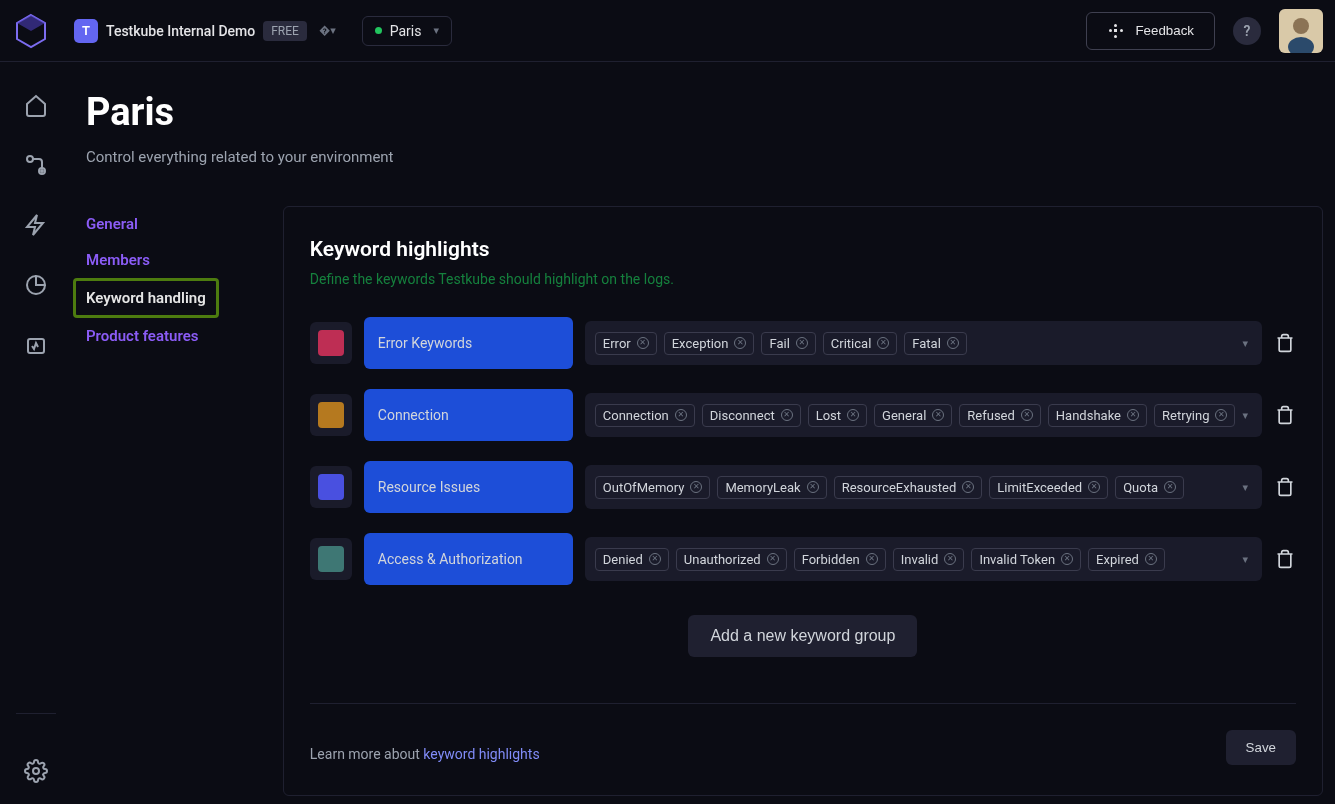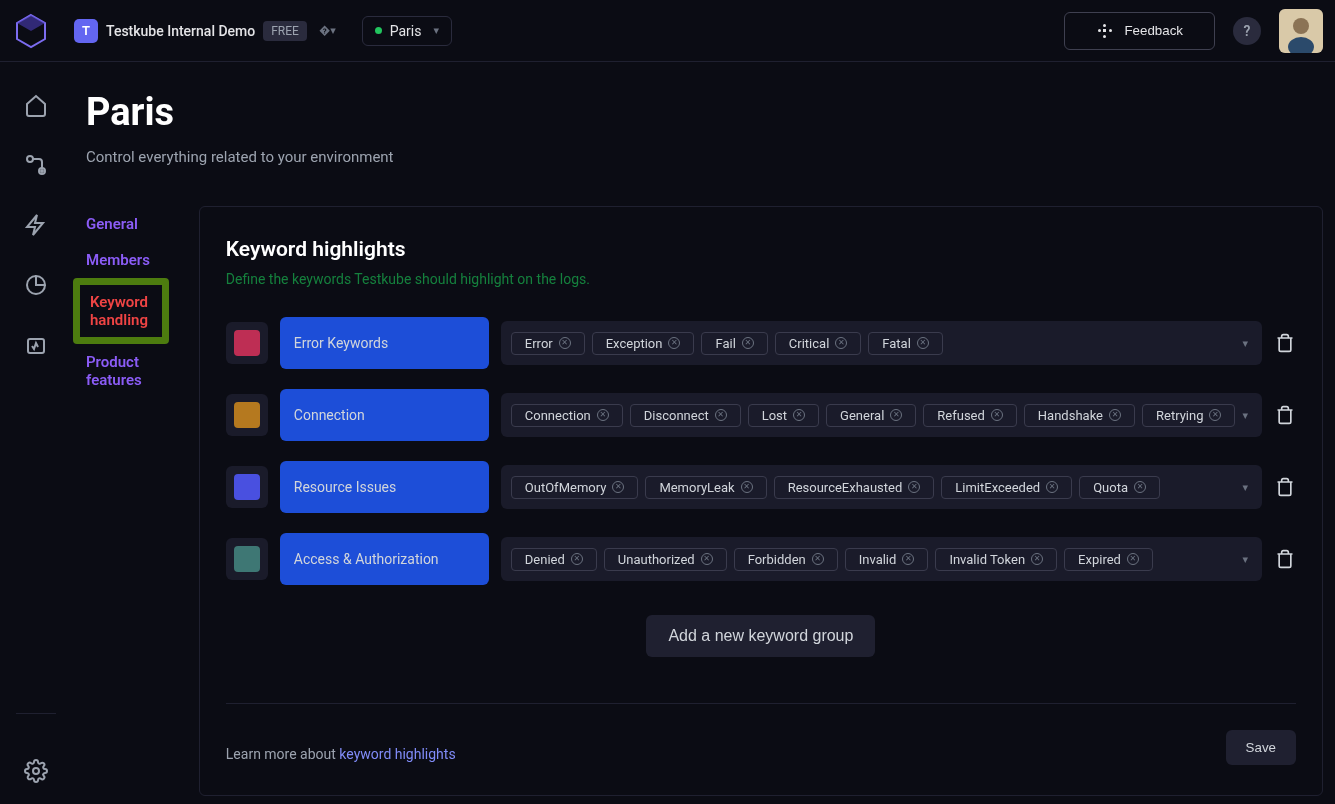--- a/index.html
+++ b/index.html
@@ -50,21 +50,21 @@
     border-radius:6px;
     padding:6px 12px;
     display:flex;align-items:center;gap:8px;
     cursor:pointer;
   }
   .env-dot{width:7px;height:7px;border-radius:50%;background:#22c55e;}
   .header-spacer{flex:1;}
   .feedback-btn{
     border:1px solid #3f4050;
     border-radius:6px;
-    padding:9px 31px;
+    padding:9px 20px;
     display:flex;align-items:center;gap:10px;
     font-weight:500;color:#e4e4e7;cursor:pointer;
     background:transparent;
   }
   .help-icon{
     width:28px;height:28px;border-radius:50%;
     background:#2a2b3d;color:#9ca3af;
     display:flex;align-items:center;justify-content:center;
     margin-left:18px;font-weight:600;cursor:pointer;
   }
@@ -89,22 +89,22 @@
   
   .main{flex:1;padding:28px 0 0 14px;overflow:auto;}
   .page-title{font-size:38px;font-weight:700;color:#fff;}
   .page-sub{color:#9ca3af;margin-top:14px;font-size:15px;}
   .content-row{display:flex;margin-top:40px;gap:30px;}
   .subnav{width:190px;display:flex;flex-direction:column;gap:0;}
   .subnav-item{
     padding:9px 0;color:#8b5cf6;font-weight:600;cursor:pointer;font-size:15px;
   }
   .subnav-item.active{
-    color:#ef4444;
-    border:7px solid #4d7c0f;
+    color:#e5e5e5;
+    border:3px solid #4d7c0f;
     border-radius:4px;
     padding:8px 10px;
     margin-left:-13px;
     width:fit-content;
   }
   .panel{
     flex:1;
     border:1px solid #1f2030;
     border-radius:6px;
     margin-right:12px;
@@ -124,21 +124,21 @@
     width:209px;height:52px;background:#1d4ed8;border-radius:6px;
     display:flex;align-items:center;padding:0 14px;color:#d1d5db;
   }
   .tags-box{
     flex:1;height:44px;background:#1a1b2a;border-radius:6px;
     display:flex;align-items:center;padding:0 10px;gap:7px;
     position:relative;
   }
   .tag{
     border:1px solid #3a3b4d;border-radius:4px;
-    padding:3px 13px;display:flex;align-items:center;gap:6px;
+    padding:3px 7px;display:flex;align-items:center;gap:6px;
     font-size:13px;color:#d1d5db;background:transparent;
   }
   .tag-x{
     width:12px;height:12px;border:1px solid #6b7280;border-radius:50%;
     display:flex;align-items:center;justify-content:center;
     font-size:8px;color:#6b7280;cursor:pointer;line-height:1;
   }
   .tags-chev{margin-left:auto;color:#6b7280;font-size:11px;padding-right:4px;}
   .trash{
     width:22px;height:22px;color:#d1d5db;cursor:pointer;

